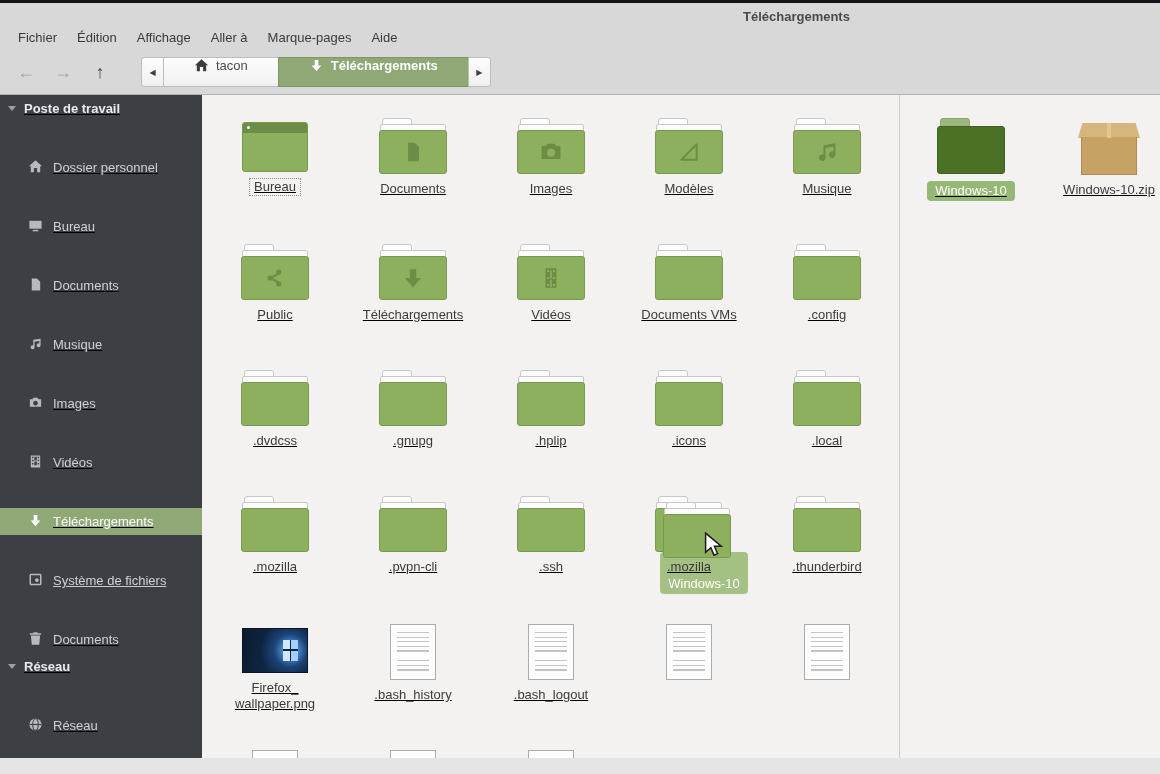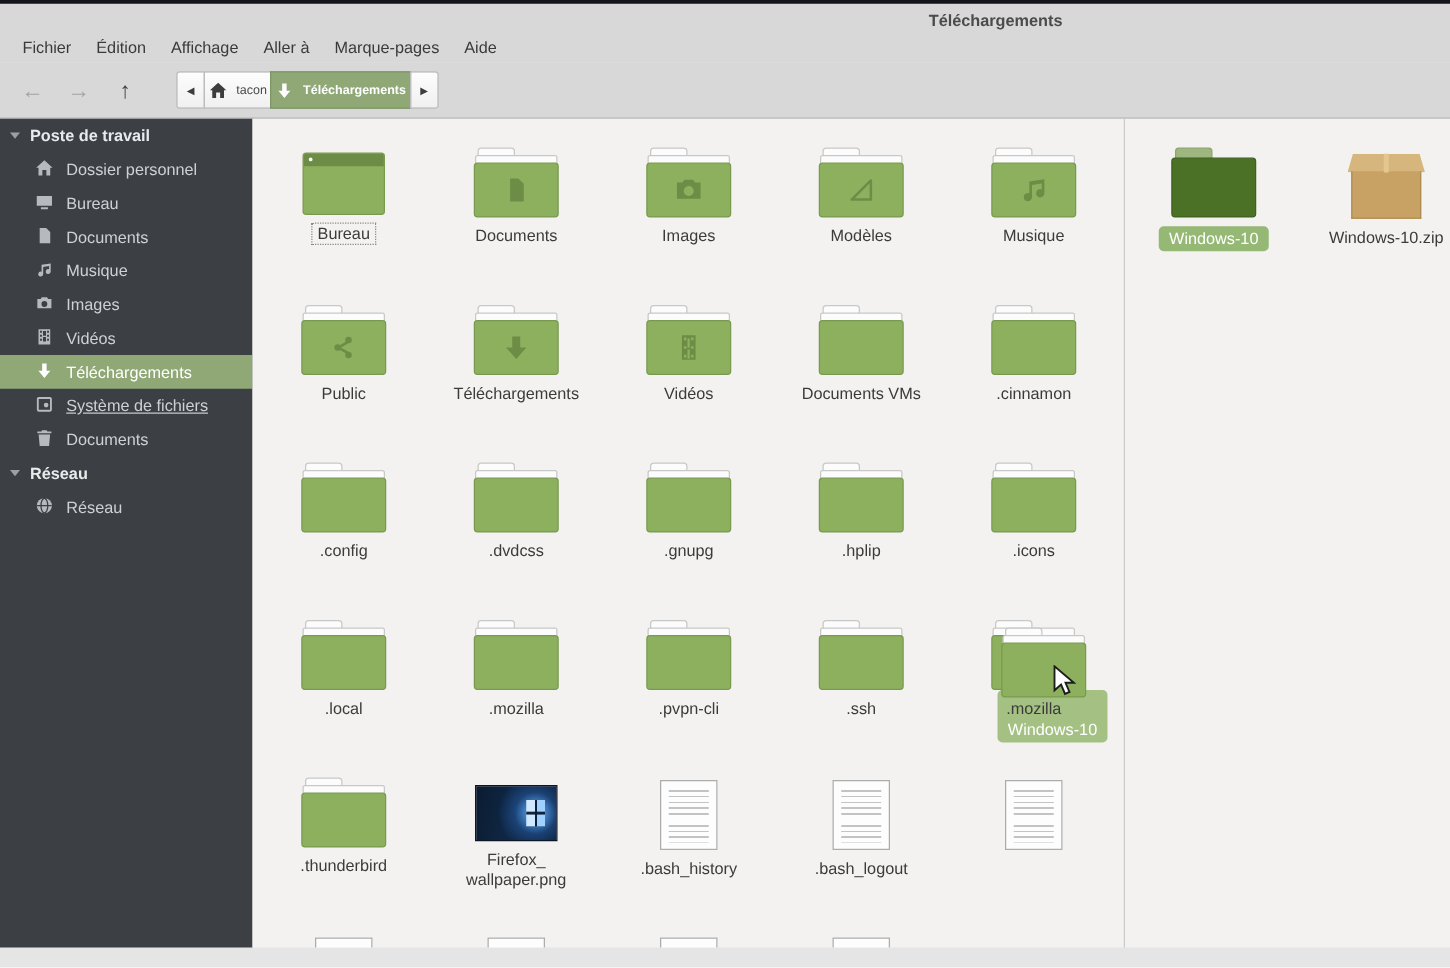--- a/index.html
+++ b/index.html
@@ -12,30 +12,30 @@
   .win-title { position:absolute; left:743px; top:6px; font-size:13px; font-weight:bold; color:#4b4b4b; }
   .menubar { height:22px; background:#d8d8d8; display:flex; align-items:flex-start; padding-left:8px; }
   .menu-item { font-size:13px; color:#3a3a3a; padding:2px 10px; }
   .toolbar { height:45px; background:#d8d8d8; border-bottom:1px solid #b2b2b2; display:flex; align-items:center; padding-left:14px; }
   .nav-btn { font-size:18px; color:#454545; width:24px; text-align:center; margin-right:13px; }
   .nav-btn.dis { color:#a3a3a3; }
   .pathbar { display:flex; margin-left:16px; height:30px; }
   .pb-scroll { width:23px; border:1px solid #bdbdbd; background:linear-gradient(#fdfdfd,#f0f0f0); display:flex; align-items:center; justify-content:center; font-size:8px; color:#3c3c3c; }
   .pb-scroll.left { border-radius:3px 0 0 3px; }
   .pb-scroll.right { border-radius:0 3px 3px 0; margin-left:-1px; }
-  .pb-seg { display:flex; align-items:center; gap:7px; padding:0 3px; border:1px solid #bdbdbd; margin-left:-1px; background:linear-gradient(#fdfdfd,#f0f0f0); font-size:10px; color:#4a4a4a; }
+  .pb-seg { display:flex; align-items:flex-start; gap:7px; padding:0 30px; border:1px solid #bdbdbd; margin-left:-1px; background:linear-gradient(#fdfdfd,#f0f0f0); font-size:13px; color:#4a4a4a; }
   .pb-seg svg { display:block; }
   .pb-seg.active { background:#8fa876; border-color:#7e9566; color:#fff; font-weight:bold; }
 
   
-  .content { display:flex; height:663px; }
+  .content { display:flex; height:663px;text-decoration:underline; }
   .sidebar { width:202px; background:#3c4045; color:#ced1d4; flex:none; overflow:hidden; }
   .sb-header { height:27px; display:flex; align-items:center; padding-left:8px; font-size:13px; font-weight:bold; color:#e9eaeb; }
   .sb-tri { width:0; height:0; border-left:4px solid transparent; border-right:4px solid transparent; border-top:5px solid #9aa0a5; margin-right:8px; }
-  .sb-item { height:27px; display:flex; align-items:center; padding-left:28px; font-size:13px; gap:10px; }
+  .sb-item { height:27px; display:flex; align-items:center; padding-left:28px; font-size:13px; gap:10px;margin-top:32px; }
   .sb-item svg { flex:none; color:#b6babe; }
   .sb-item.selected { background:#8fa876; color:#fff; }
   .sb-item.selected svg { color:#fff; }
   .sb-item .und { text-decoration:underline; text-decoration-color:#c6c9cb; }
 
   .pane { background:#f3f2f0; overflow:hidden; position:relative; }
   .pane.left { width:698px; flex:none; border-right:1px solid #cbcbcb; }
   .pane.right { flex:1; }
   .grid { display:grid; grid-template-columns:repeat(5,138px); padding:13px 0 0 4px; }
   .pane.right .grid { grid-template-columns:repeat(2,138px); padding-left:2px; }
@@ -297,28 +297,20 @@
               <b class="fbody"></b>
             </span>
             <span class="lbl">Documents VMs</span>
           </div>
           <div class="item">
             <span class="fi fi-folder">
               <i class="tabA"></i>
               <i class="tabB"></i>
               <b class="fbody"></b>
             </span>
-            <span class="lbl">.cinnamon</span>
-          </div>
-          <div class="item">
-            <span class="fi fi-folder">
-              <i class="tabA"></i>
-              <i class="tabB"></i>
-              <b class="fbody"></b>
-            </span>
             <span class="lbl">.config</span>
           </div>
           <div class="item">
             <span class="fi fi-folder">
               <i class="tabA"></i>
               <i class="tabB"></i>
               <b class="fbody"></b>
             </span>
             <span class="lbl">.dvdcss</span>
           </div>

